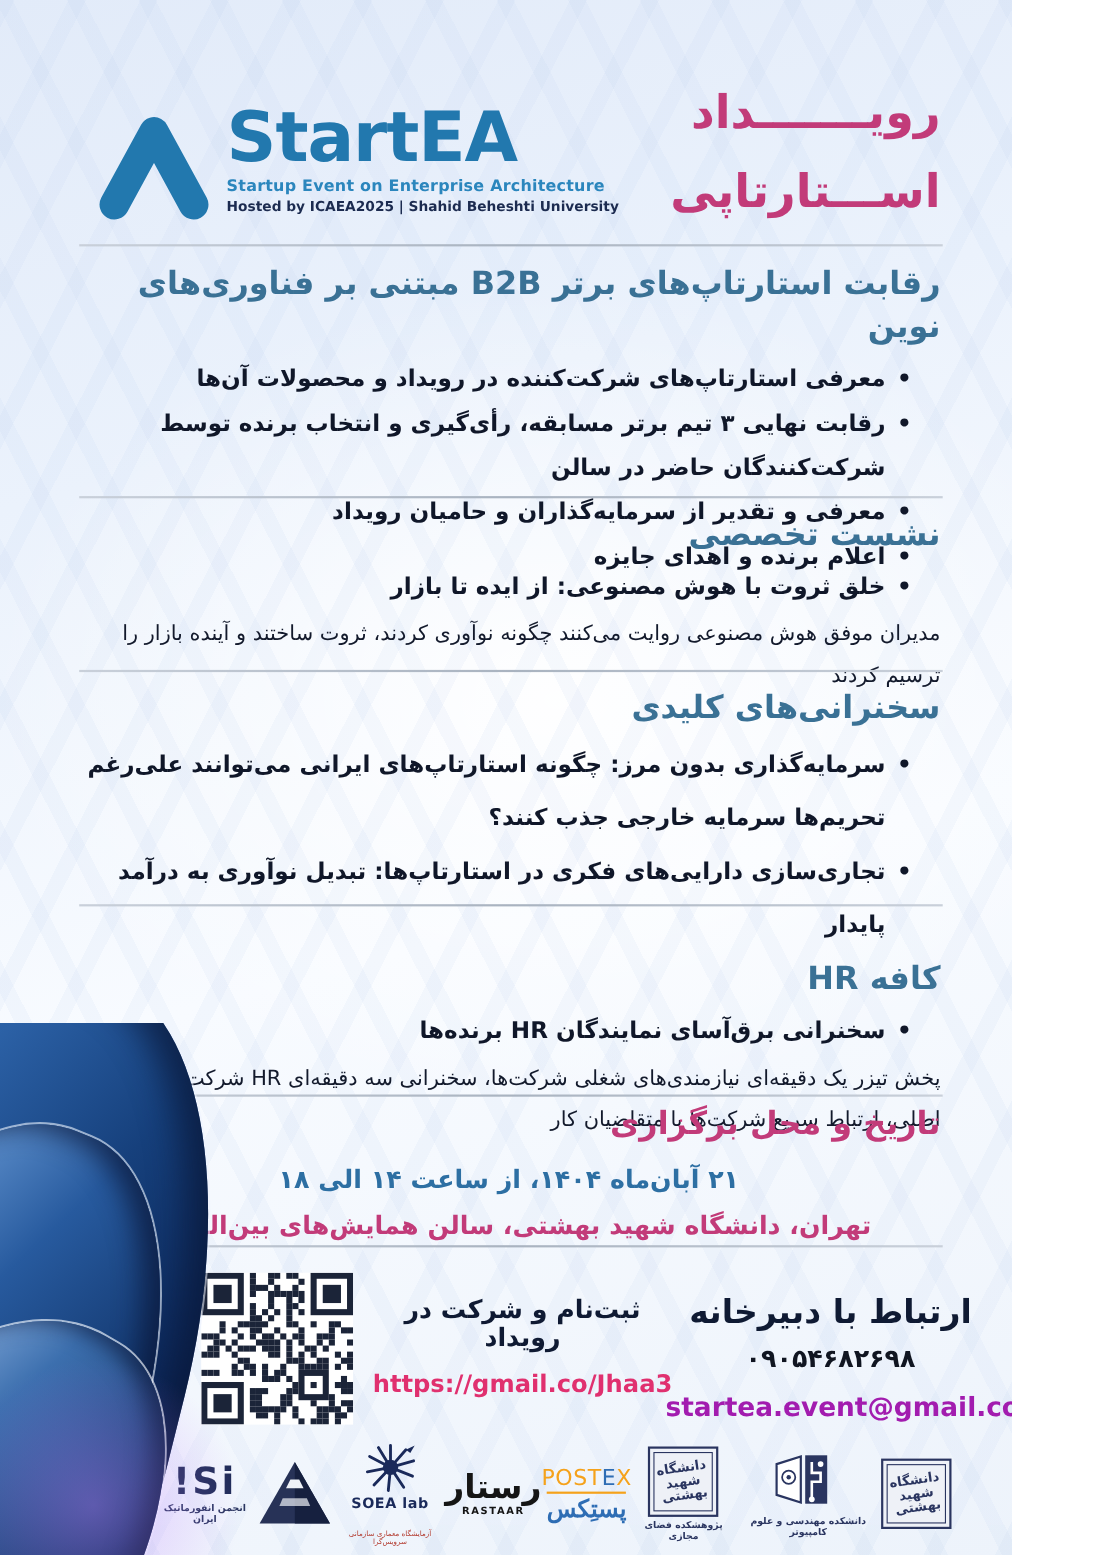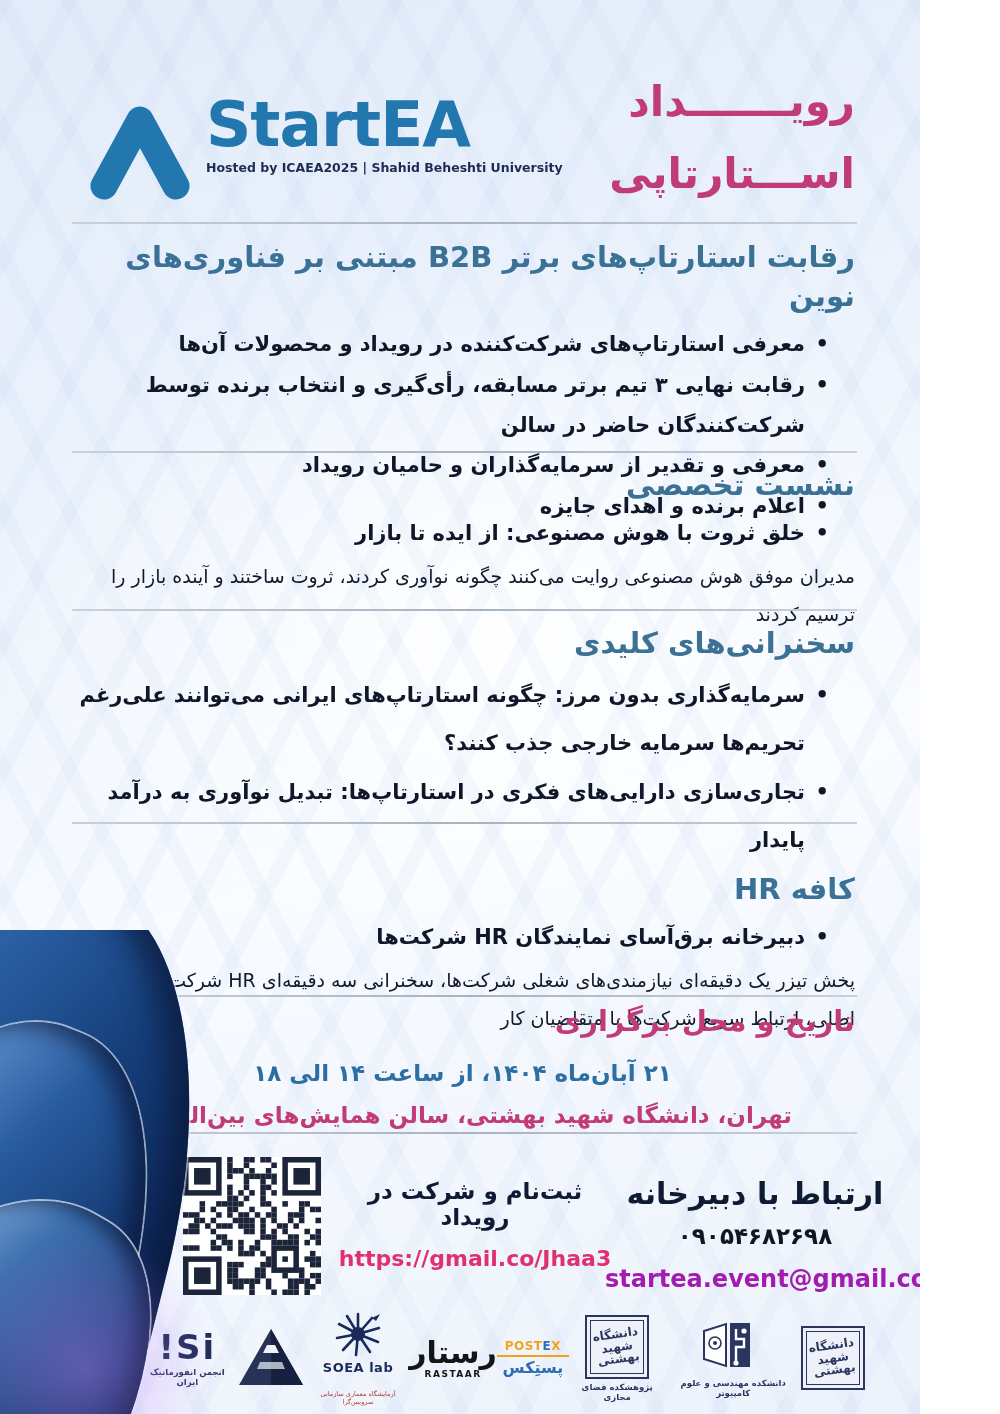--- a/index.html
+++ b/index.html
@@ -47,24 +47,24 @@
   
   .logos{position:absolute;left:140px;right:55px;top:1308px;height:100px;display:flex;
       align-items:center;justify-content:space-between;}
   .logo-item{display:flex;flex-direction:column;align-items:center;justify-content:center;text-align:center;}
   .logo-cap{font-size:8.5px;font-weight:bold;color:#2a3560;margin-top:3px;direction:rtl;}
   .isi-text{font-size:34px;font-weight:900;color:#1f2b57;letter-spacing:2px;line-height:1;}
   .soea-text{font-size:13px;font-weight:900;color:#1a2a5a;margin-top:2px;letter-spacing:.5px;}
   .soea-cap{font-size:6.5px;color:#b23a2e;margin-top:15px;direction:rtl;}
   .rastaar-mark{font-size:30px;font-weight:900;color:#151515;line-height:1;direction:rtl;}
   .rastaar-text{font-size:9px;font-weight:bold;color:#151515;letter-spacing:1.5px;margin-top:1px;}
-  .postex-en{font-size:12px;font-weight:700;letter-spacing:.5px;line-height:1;}
+  .postex-en{font-size:20px;font-weight:400;letter-spacing:.5px;line-height:1;}
   .postex-en .or{color:#f5a21b;} .postex-en .bl{color:#2e6db4;}
   .postex-rule{width:72px;height:2px;background:#f5a21b;margin:3px 0;}
-  .postex-fa{font-size:16px;font-weight:bold;color:#2e6db4;direction:rtl;line-height:1;}
+  .postex-fa{font-size:22px;font-weight:bold;color:#2e6db4;direction:rtl;line-height:1;font-family:Liberation Serif, serif;}
   .emblem{width:64px;height:64px;border:2px solid #2a3560;background:#eef1f7;box-sizing:border-box;
       display:flex;align-items:center;justify-content:center;overflow:hidden;}
   .emblem-inner{width:52px;height:52px;border:1px solid #2a3560;display:flex;align-items:center;
       justify-content:center;overflow:hidden;}
   .emblem-txt{font-size:12px;font-weight:bold;color:#2a3560;direction:rtl;text-align:center;
       line-height:1.05;transform:rotate(-8deg);}
   
   .wave{position:absolute;left:0;top:930px;width:255px;height:484px;overflow:hidden;z-index:6;}
   .wave div{position:absolute;}
   .p1{left:-150px;top:-50px;width:330px;height:640px;border-radius:48% 52% 40% 60%/42% 58% 36% 64%;
@@ -84,20 +84,21 @@
 
 <div class="page">
   <div class="bg"></div>
 
   <div class="brand">
     <svg width="104" height="96" viewBox="0 0 104 96">
       <polyline points="16,82 52,16 88,82" fill="none" stroke="#2278ae" stroke-width="27" stroke-linecap="round" stroke-linejoin="round"></polyline>
     </svg>
     <div class="brand-text">
       <div class="brand-title">StartEA</div>
+      <div class="brand-sub">Startup Event on Enterprise Architecture</div>
       <div class="brand-host">Hosted by ICAEA2025 | Shahid Beheshti University</div>
     </div>
   </div>
 
   <div class="event-title">
     <div>رویـــــــداد</div>
     <div>اســـتارتاپی</div>
   </div>
 
   <div class="divider" style="top:222px"></div>
@@ -130,21 +131,21 @@
       <li>سرمایه‌گذاری بدون مرز: چگونه استارتاپ‌های ایرانی می‌توانند علی‌رغم تحریم‌ها سرمایه خارجی جذب کنند؟</li>
       <li>تجاری‌سازی دارایی‌های فکری در استارتاپ‌ها: تبدیل نوآوری به درآمد پایدار</li>
     </ul>
   </section>
 
   <div class="divider" style="top:822px"></div>
 
   <section class="sec" style="top:870px">
     <h2>کافه HR</h2>
     <ul>
-      <li>دبیرخانه برق‌آسای نمایندگان HR شرکت‌ها</li>
+      <li>سخنرانی برق‌آسای نمایندگان HR برنده‌ها</li>
     </ul>
     <p class="note">پخش تیزر یک دقیقه‌ای نیازمندی‌های شغلی شرکت‌ها، سخنرانی سه دقیقه‌ای HR شرکت روی استیج اصلی، ارتباط سریع شرکت‌ها با متقاضیان کار</p>
   </section>
 
   <div class="divider" style="top:995px"></div>
 
   <section class="sec" style="top:1002px">
     <h2 class="pink">تاریخ و محل برگزاری</h2>
     <div class="center-line blue-line">۲۱ آبان‌ماه ۱۴۰۴، از ساعت ۱۴ الی ۱۸</div>
     <div class="center-line pink-line">تهران، دانشگاه شهید بهشتی، سالن همایش‌های بین‌المللی</div>

